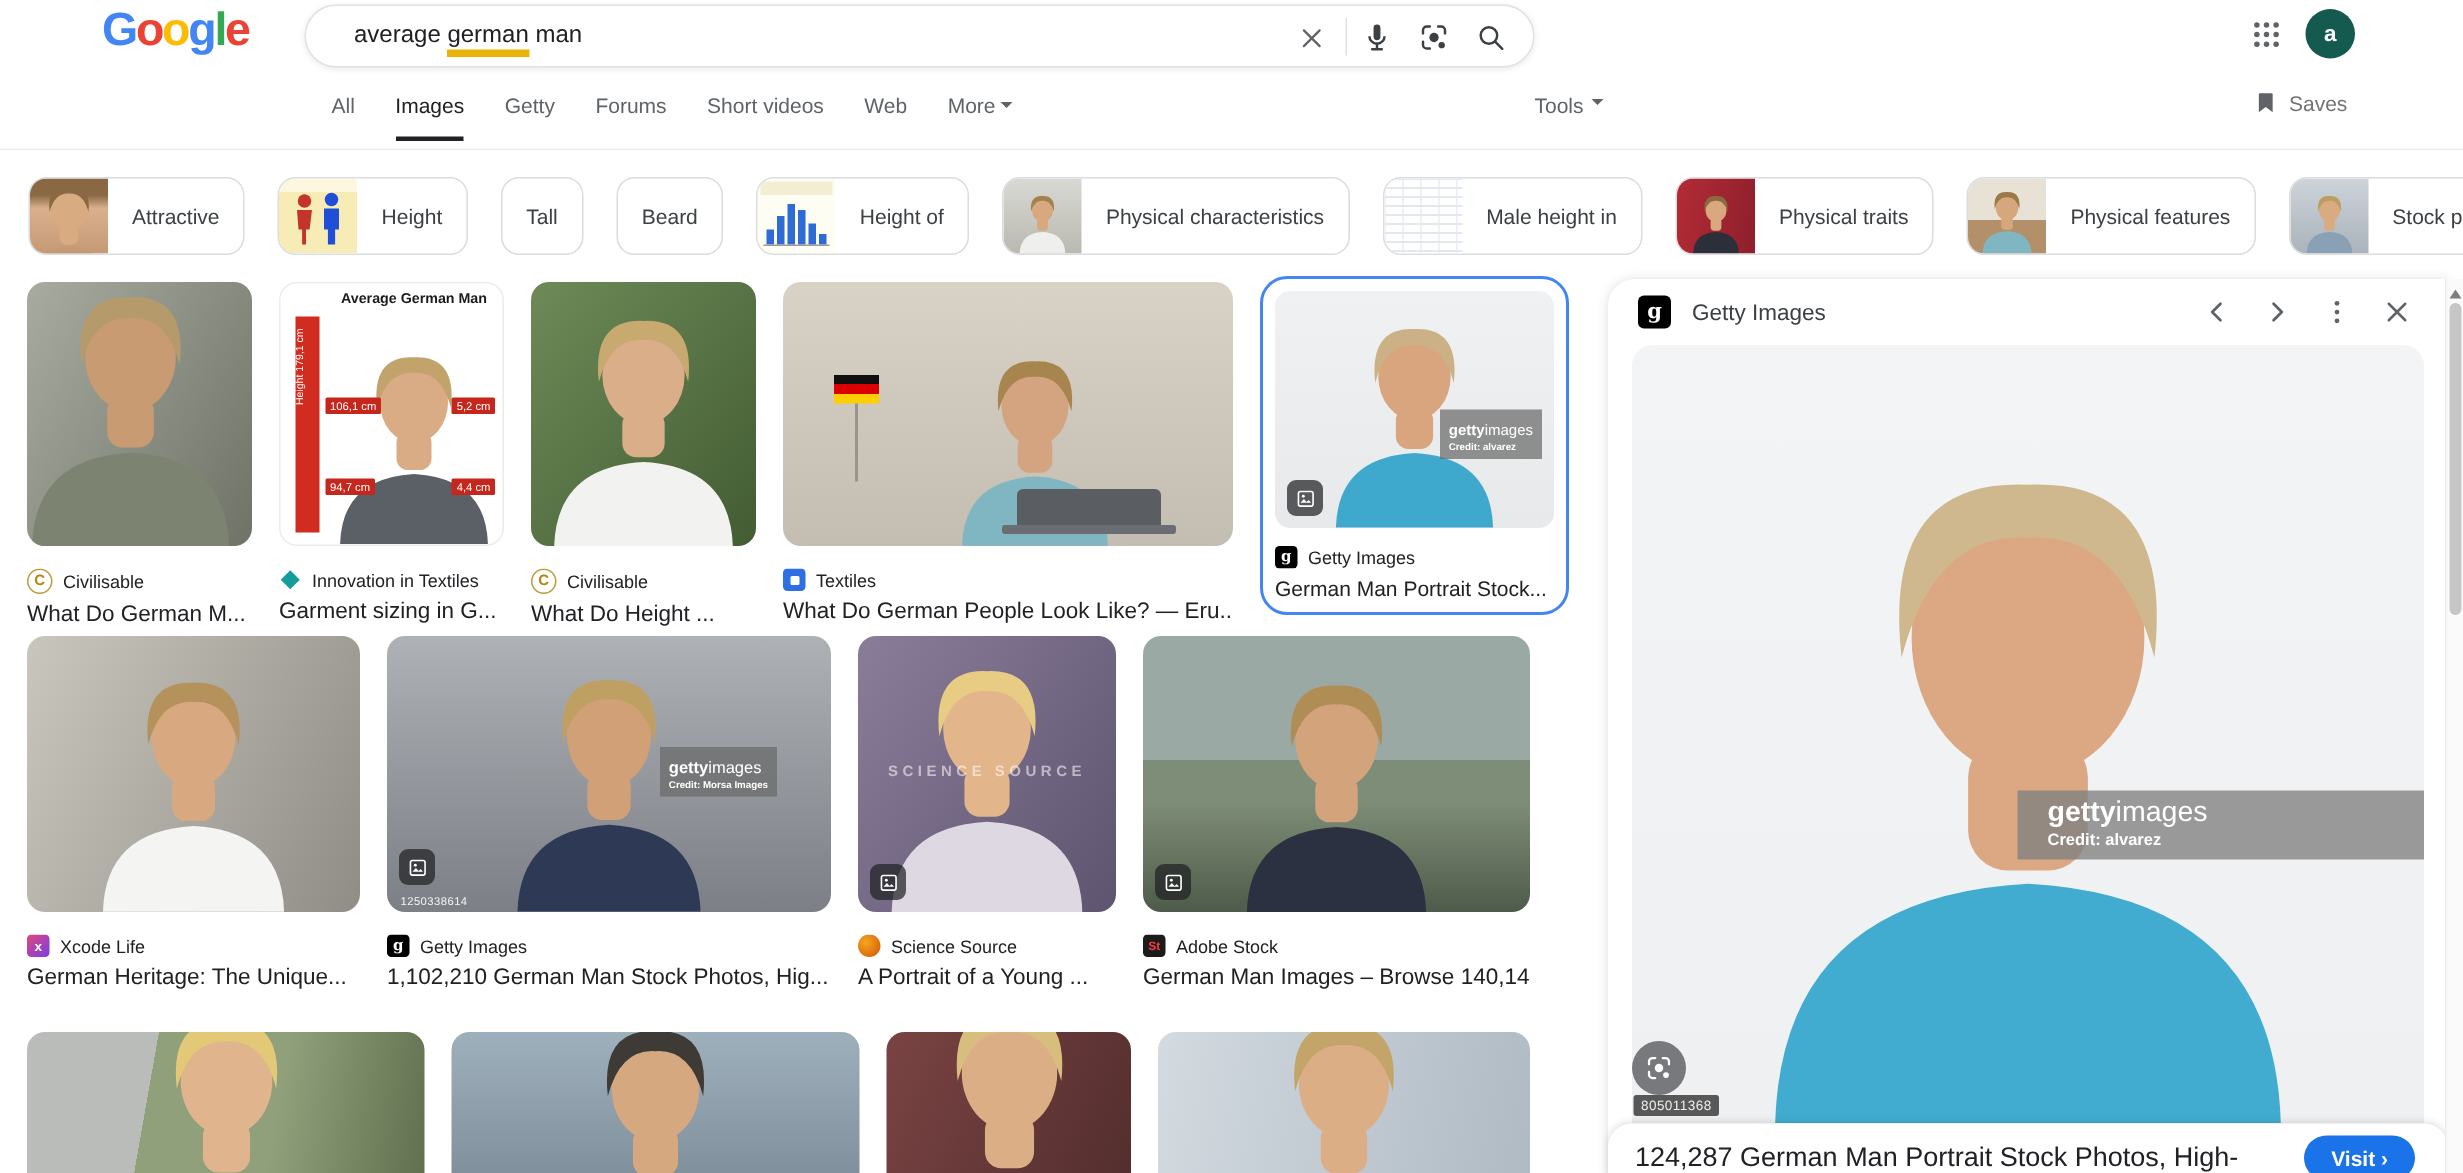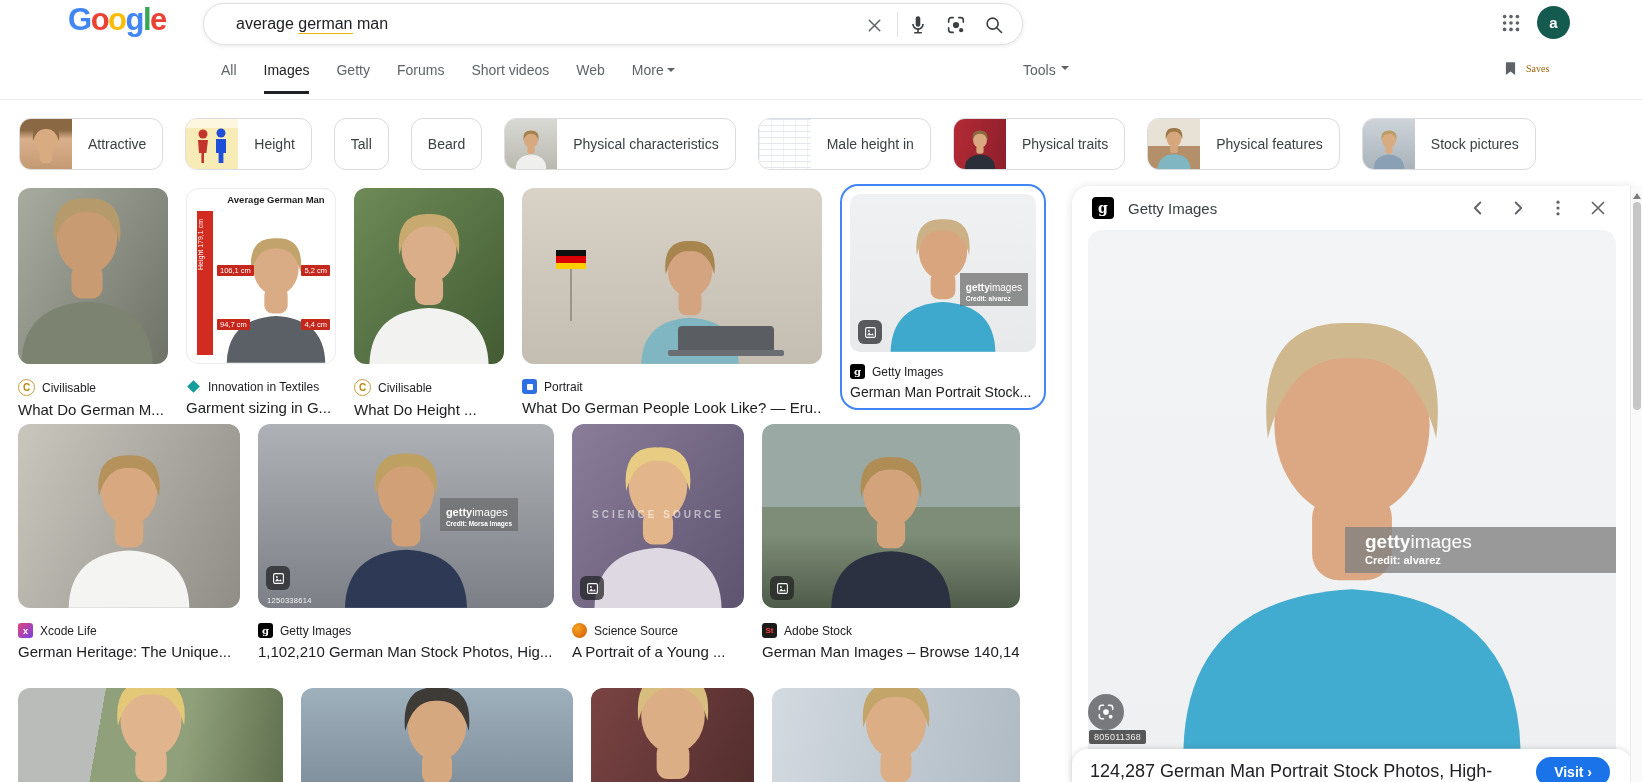--- a/index.html
+++ b/index.html
@@ -3,33 +3,33 @@
 <meta charset="utf-8">
 <style>
   html,body{margin:0;padding:0;width:1642px;height:782px;overflow:hidden;background:#fff;
     font-family:"Liberation Sans","DejaVu Sans",sans-serif;color:#202124;}
   
   #logo{position:absolute;left:68px;top:2px;font-size:31px;font-weight:bold;letter-spacing:-1.5px;cursor:pointer;}
   .c-blue{color:#4285F4}.c-red{color:#EA4335}.c-yel{color:#FBBC05}.c-grn{color:#34A853}
   #searchbar{position:absolute;left:203px;top:3px;width:818px;height:40px;border:1px solid #dfe1e5;
     border-radius:21px;background:#fff;box-shadow:0 1px 4px rgba(32,33,36,.1);}
   #query{position:absolute;left:32px;top:0;height:40px;line-height:40px;font-size:16px;white-space:pre;}
-  .mis{border-bottom:1px solid #eab308;padding-bottom:1px;}
+  .mis{border-bottom:5px solid #eab308;padding-bottom:1px;}
   .sb-ic{position:absolute;top:9px;width:24px;height:24px;display:flex;align-items:center;justify-content:center;cursor:pointer;}
   .sb-div{position:absolute;top:8px;width:1px;height:25px;background:#dfe1e5;}
   #grid-ic{position:absolute;left:1500px;top:12px;width:22px;height:22px;cursor:pointer;}
   #avatar{position:absolute;left:1537px;top:6px;width:33px;height:33px;border-radius:50%;
     background:#155a4f;color:#fff;font-size:15px;font-weight:bold;display:flex;align-items:center;justify-content:center;cursor:pointer;}
   
   #tabs{position:absolute;left:221px;top:62px;display:flex;gap:27px;font-size:14px;color:#5f6368;align-items:flex-start;}
   .tab{padding-bottom:13px;cursor:pointer;display:flex;align-items:center;gap:3px;}
   .tab.active{color:#202124;border-bottom:3px solid #202124;font-weight:normal;}
   .caret{width:0;height:0;border:4px solid transparent;border-top-color:#5f6368;margin-top:4px;}
   #tools{position:absolute;left:1023px;top:62px;font-size:14px;color:#5f6368;display:flex;gap:5px;cursor:pointer;}
-  #saves{position:absolute;left:1502px;top:60px;font-size:10px;color:#a16207;display:flex;gap:7px;align-items:center;cursor:pointer;font-family:Liberation Serif, serif;}
+  #saves{position:absolute;left:1502px;top:60px;font-size:14px;color:#737373;display:flex;gap:7px;align-items:center;cursor:pointer;}
   #hdr-line{position:absolute;left:0;top:99px;width:1642px;height:1px;background:#ececec;}
   
   #chips{position:absolute;left:19px;top:118px;display:flex;gap:22px;}
   .chip{display:inline-flex;align-items:center;height:50px;border:1px solid #dadce0;border-radius:12px;
     background:#fff;cursor:pointer;overflow:hidden;flex:none;}
   .chip-label{padding:0 16px;font-size:14px;color:#3c4043;white-space:nowrap;}
   .cth{width:52px;height:50px;flex:none;position:relative;overflow:hidden;}
   
   .t{position:absolute;cursor:pointer;}
   .th{position:relative;border-radius:12px;overflow:hidden;}
@@ -208,20 +208,38 @@
     </div>
     <span class="chip-label">Height</span>
   </div>
   <div class="chip">
       <span class="chip-label">Tall</span>
     </div>
   <div class="chip">
       <span class="chip-label">Beard</span>
     </div>
   <div class="chip">
+    <div class="cth">
+      <svg viewBox="0 0 52 50" width="52" height="50">
+          <rect width="52" height="50" fill="#fdfdf4"></rect>
+          <rect x="2" y="2" width="48" height="9" fill="#f3edd2"></rect>
+          <g fill="#2e6bd6">
+            <rect x="6" y="34" width="5" height="10"></rect>
+            <rect x="13" y="25" width="5" height="19"></rect>
+            <rect x="20" y="17" width="5" height="27"></rect>
+            <rect x="27" y="21" width="5" height="23"></rect>
+            <rect x="34" y="30" width="5" height="14"></rect>
+            <rect x="41" y="37" width="5" height="7"></rect>
+          </g>
+          <line x1="4" y1="44.5" x2="48" y2="44.5" stroke="#9a9a9a"></line>
+        </svg>
+    </div>
+    <span class="chip-label">Height of</span>
+  </div>
+  <div class="chip">
     <div class="cth" style="background:linear-gradient(#d9d9d4,#b9b9b0);">
         <span class="person">
           <svg viewBox="0 0 100 110" preserveAspectRatio="xMidYMax meet">
             <path d="M12 110 Q13 76 50 74 Q87 76 88 110 Z" fill="#efefed"></path>
             <rect x="41" y="52" width="18" height="20" rx="6" fill="#d8a87f"></rect>
             <ellipse cx="50" cy="37" rx="17.5" ry="21" fill="#d8a87f"></ellipse>
             <path d="M31 40 Q28 13 50 14 Q72 13 69 40 Q64 21 50 22 Q36 21 31 40 Z" fill="#a3814f"></path>
           </svg>
         </span>
       </div>
@@ -346,21 +364,21 @@
         </svg>
       </span>
     <div class="flag"></div>
     <div class="pole"></div>
     <div class="laptop"></div>
   </div>
   <div class="src">
       <span class="fav" style="background:#2f6fe4;">
         <span style="width:6px;height:6px;background:#fff;border-radius:1px;display:block;"></span>
       </span>
-      <span>Portrait</span>
+      <span>Textiles</span>
     </div>
   <div class="ttl">What Do German People Look Like? — Eru...</div>
 </div>
 
 <div class="sel-card" style="left:840px;top:184px;width:186px;">
   <div class="th" style="height:158px;border-radius:10px;background:linear-gradient(#f0f1f2,#e7e9ea);">
     <span class="person" style="height:96%;">
         <svg viewBox="0 0 100 110" preserveAspectRatio="xMidYMax meet">
           <path d="M12 110 Q13 76 50 74 Q87 76 88 110 Z" fill="#3fa8cd"></path>
           <rect x="41" y="52" width="18" height="20" rx="6" fill="#d8a57e"></rect>

